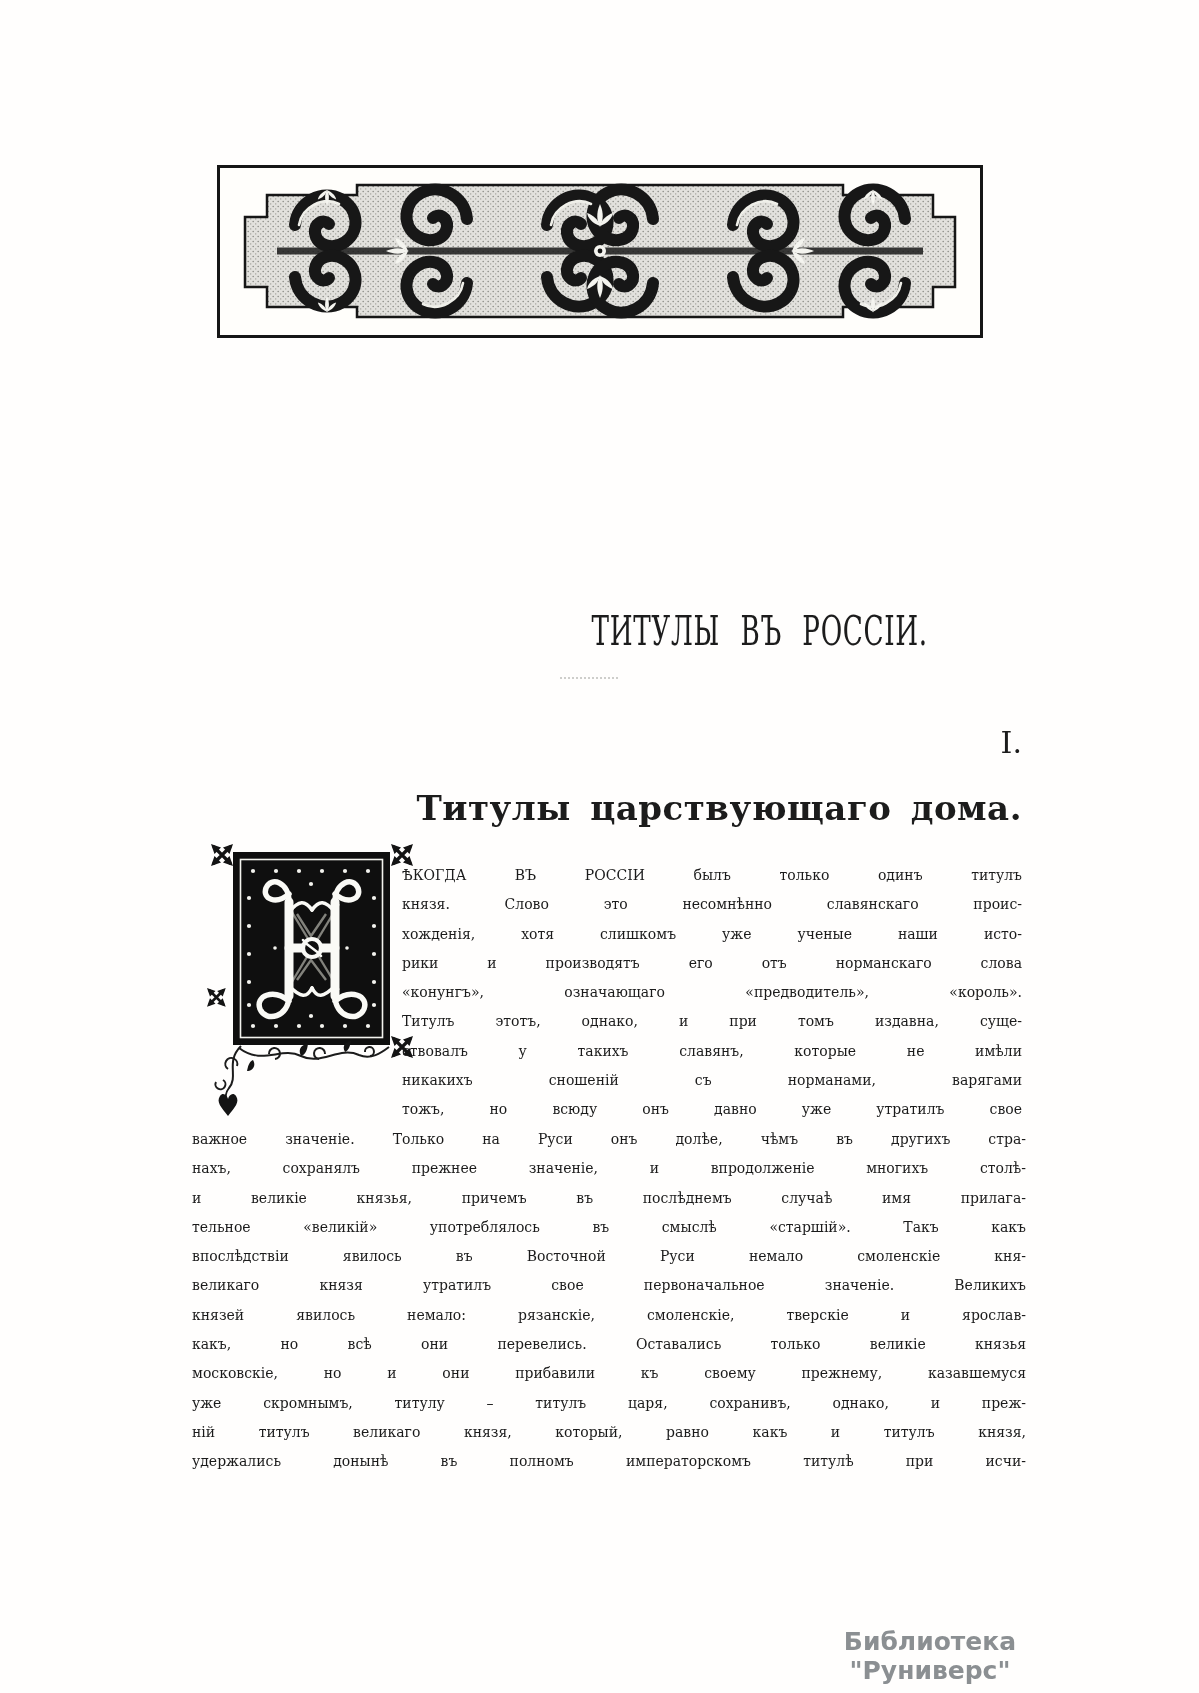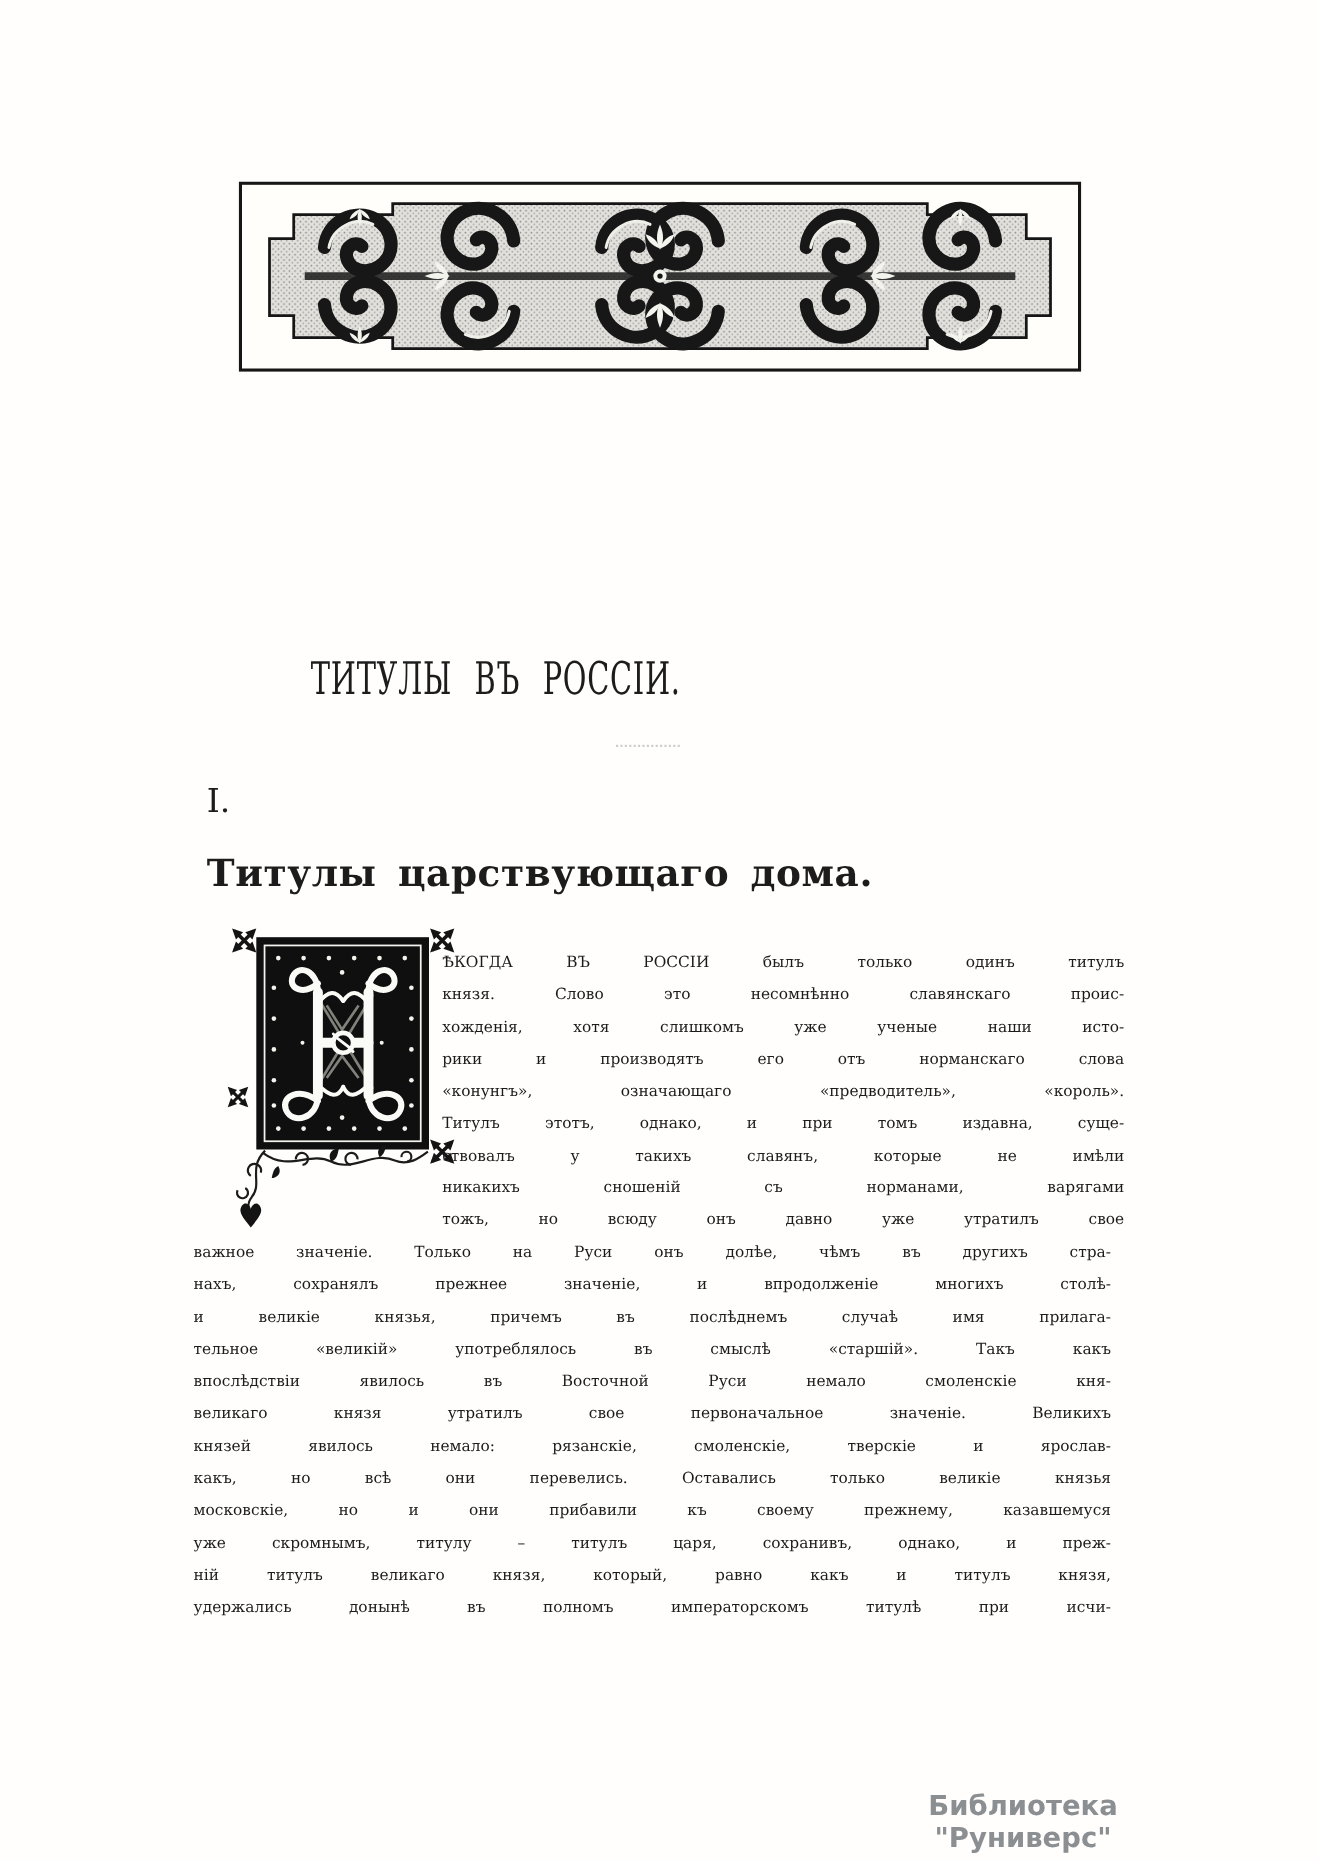--- a/index.html
+++ b/index.html
@@ -8,21 +8,21 @@
     width:1199px;height:1693px;
     margin:0 auto;
     background:#fffefd;
     overflow:hidden;
     font-family:"DejaVu Serif", serif;
     color:#1c1c1c;
   }
   
   #band{position:absolute;left:217px;top:165px;width:766px;height:173px;}
   
-  .title-wrap{position:absolute;left:188px;width:834px;text-align:left;}
+  .title-wrap{position:absolute;left:188px;width:834px;text-align:right;margin-top:14px;}
   #page-title{
     top:596px;
     font-size:41px;line-height:42px;
     letter-spacing:1px;word-spacing:18px;
     white-space:nowrap;
   }
   #page-title .squeeze{
     display:inline-block;
     transform:scaleX(0.64);
     transform-origin:center;
@@ -52,21 +52,21 @@
     line-height:29.3px;
     color:#1b1b1b;
     word-spacing:2px;
   }
   .bodycol .tline{
     text-align:justify;
     text-align-last:justify;
     white-space:nowrap;
   }
   #body-indent{left:402px;top:861px;width:620px;}
-  #body-full{left:176px;top:1125px;width:834px;}
+  #body-full{left:192px;top:1125px;width:834px;}
   
   #watermark{
     position:absolute;left:760px;top:1627px;width:340px;
     text-align:center;
     font-family:"DejaVu Sans", sans-serif;
     font-weight:bold;
     font-size:25px;
     color:#8b8f92;
   }
 </style>

